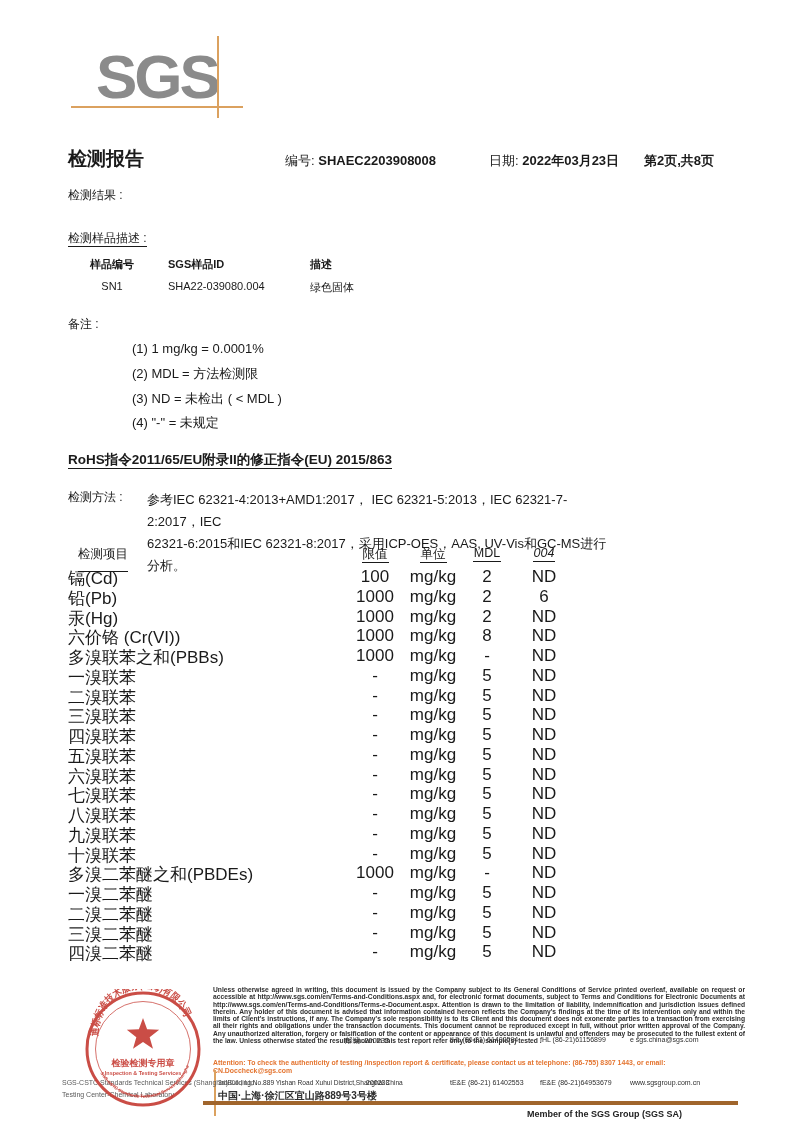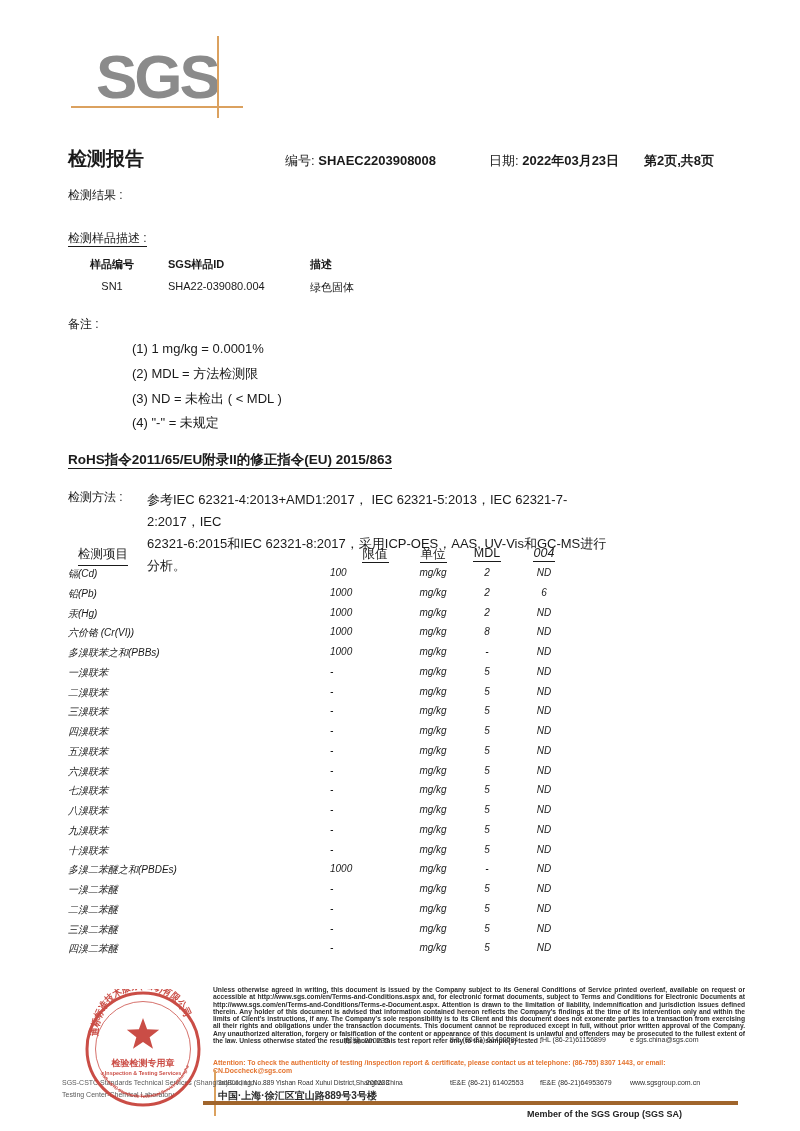--- a/index.html
+++ b/index.html
@@ -40,33 +40,33 @@
   .note-item { left:132px; font-size:13px; }
 
   .rohs-title { left:68px; top:451px; font-size:13.5px; font-weight:bold; }
   .rohs-title span { border-bottom:1.5px solid #1a1a1a; padding-bottom:1px; }
   .method-label { left:68px; top:489px; }
   .method-lines { left:147px; top:489px; width:460px; font-size:13px; line-height:22px; }
 
   
   .rt-head { left:0; top:546px; width:800px; position:absolute; height:20px; font-size:12.5px; }
   .rt-head span { position:absolute; top:0; }
-  .rt-head .u { border-bottom:1px solid #1a1a1a; padding-bottom:2px; }
+  .rt-head .u { border-bottom:1px solid #1a1a1a; padding-bottom:8px; }
   .rh-item  { left:78px; }
   .rh-limit { left:330px; width:90px; text-align:center; }
   .rh-unit  { left:402px; width:62px; text-align:center; }
   .rh-mdl   { left:462px; width:50px; text-align:center; }
   .rh-004   { left:516px; width:56px; text-align:center; font-style:italic; }
   .rh-limit i, .rh-unit i, .rh-mdl i, .rh-004 i { font-style:inherit; border-bottom:1px solid #1a1a1a; padding:0 1px 1px; }
 
   .rt-body { left:0; top:566px; width:800px; position:absolute; }
-  .rrow { position:relative; height:19.75px; font-size:10px;font-style:italic; }
+  .rrow { position:relative; height:19.75px; font-size:17px; }
   .rrow span { position:absolute; top:1px; }
   .rc-item  { left:68px; }
-  .rc-limit { left:330px; width:90px; text-align:left; }
+  .rc-limit { left:330px; width:90px; text-align:center; }
   .rc-unit  { left:402px; width:62px; text-align:center; }
   .rc-mdl   { left:462px; width:50px; text-align:center; }
   .rc-res   { left:516px; width:56px; text-align:center; }
 
   
   .disclaimer { left:213px; top:986px; width:532px; font-size:6.7px; line-height:7.3px;
                 font-weight:600; color:#2e2e2e; text-align:justify; }
   .attention  { left:213px; top:1059px; width:532px; font-size:6.9px; line-height:7.6px;
                 font-weight:700; color:#e4742f; }
   .contact { font-size:7px; color:#2e2e2e; }

